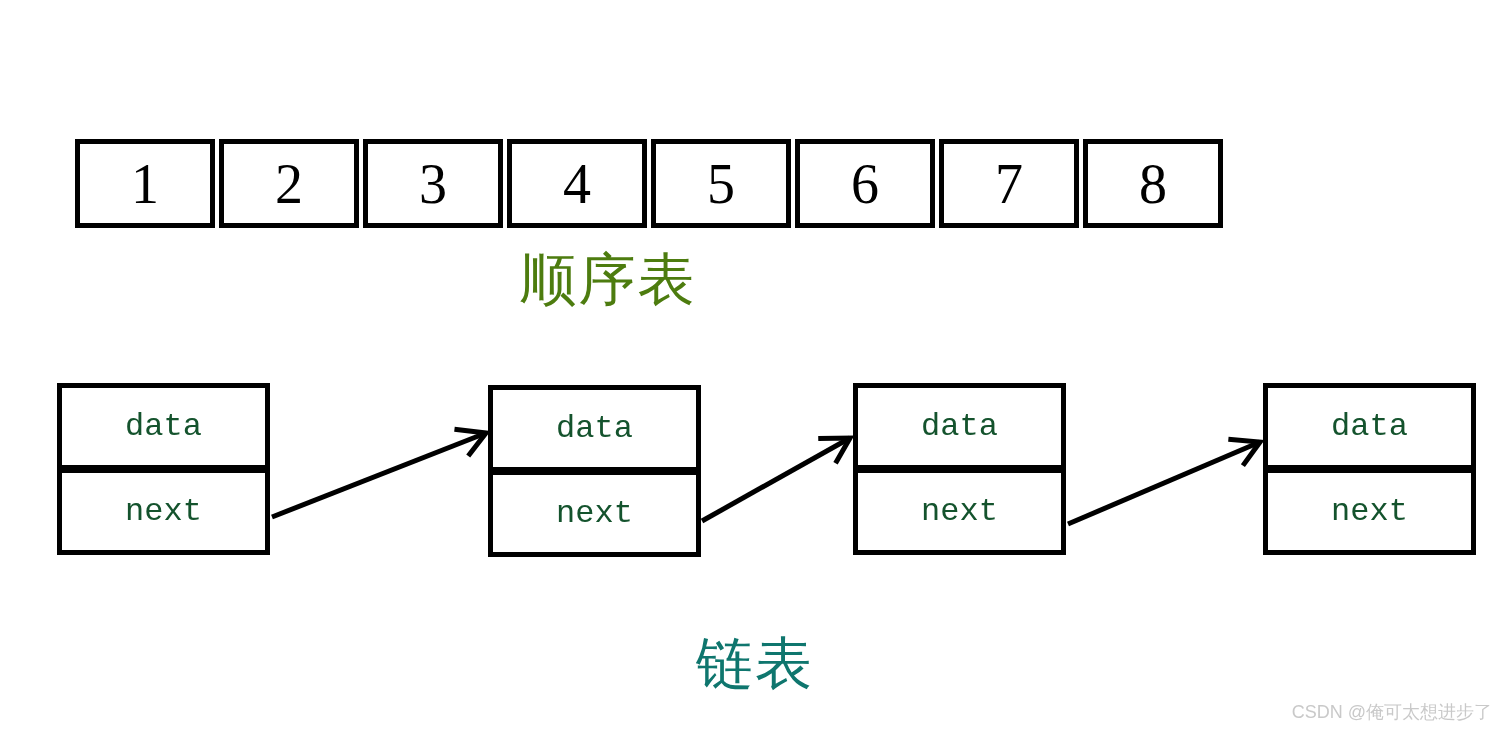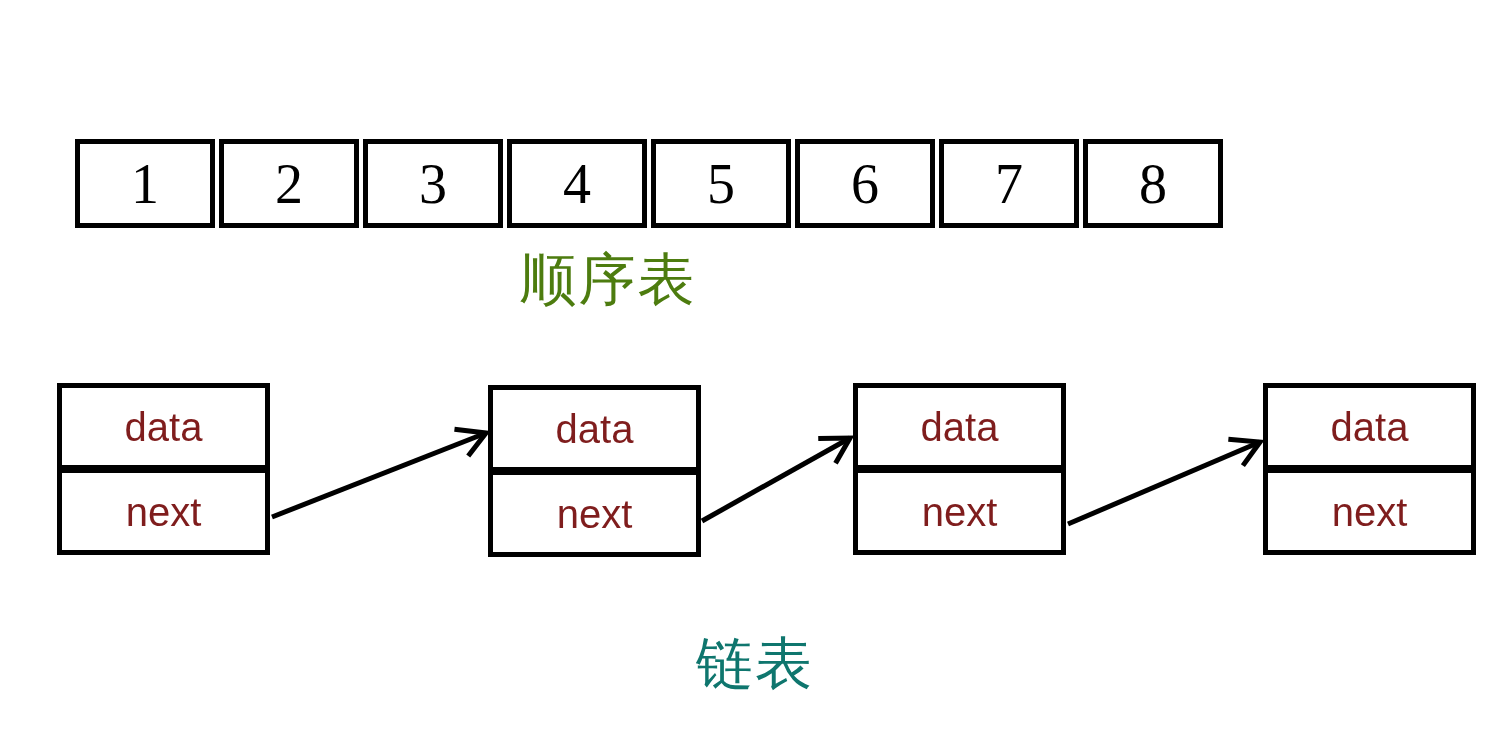--- a/index.html
+++ b/index.html
@@ -62,23 +62,23 @@
     height: 172px;
     border: 5px solid #000000;
     background: #ffffff;
     display: flex;
     flex-direction: column;
   }
   .node-row {
     display: flex;
     align-items: center;
     justify-content: center;
-    font-family: Liberation Sans, sans-serif;
-    font-size: 40px;
-    color: #7f1d1d;
+    font-family: Liberation Mono, monospace;
+    font-size: 32px;
+    color: #14532d;
     line-height: 1;
   }
   .node-row.data {
     height: 77px;
     border-bottom: 8px solid #000000;
   }
   .node-row.next {
     flex: 1;
   }
   .node-1 { left: 57px; }
@@ -175,14 +175,15 @@
         <path d="M 8 5 L 36 20 L 11 35" fill="none" stroke="#000000" stroke-width="5"></path>
       </marker>
     </defs>
     <line x1="272" y1="517" x2="486" y2="433" stroke="#000000" stroke-width="5" marker-end="url(#openArrow)"></line>
     <line x1="702" y1="521" x2="850" y2="438" stroke="#000000" stroke-width="5" marker-end="url(#openArrow)"></line>
     <line x1="1068" y1="524" x2="1260" y2="442" stroke="#000000" stroke-width="5" marker-end="url(#openArrow)"></line>
   </svg>
 
   <div class="linked-label">链表</div>
 
+  <div class="watermark">CSDN @俺可太想进步了</div>
 
 </div>
 
 </body></html>

